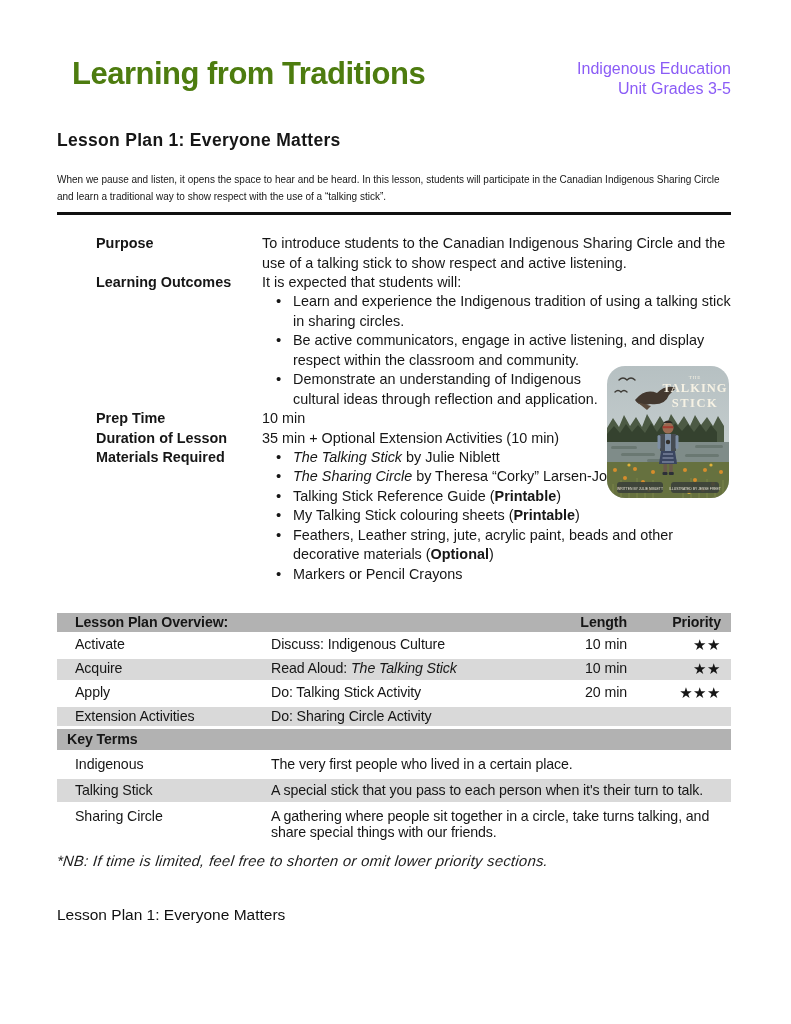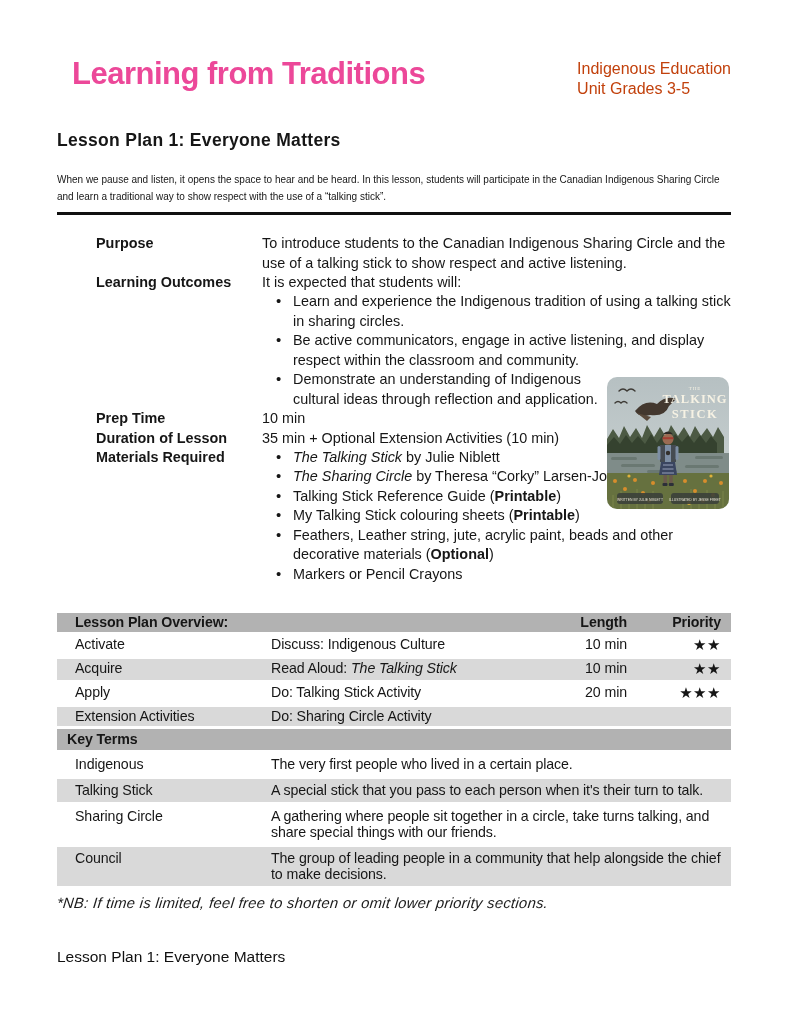--- a/index.html
+++ b/index.html
@@ -3,40 +3,40 @@
 <meta charset="utf-8">
 <style>
   html, body { margin: 0; padding: 0; }
   body {
     width: 791px; height: 1024px; overflow: hidden;
     background: #ffffff; color: #161616;
     font-family: "Liberation Sans", sans-serif;
     -webkit-font-smoothing: antialiased;
   }
   .header { display: flex; justify-content: space-between; align-items: flex-start; padding: 56px 60px 0 72px; }
-  .title { margin: 0; font-size: 31px; font-weight: 800; letter-spacing: -0.5px; color: #ec4899; }
-  .header-right { font-size: 16px; line-height: 1.28; padding-top: 3px; color: #c2410c; }
+  .title { margin: 0; font-size: 31px; font-weight: 800; letter-spacing: -0.5px; color: #4d7c0f; }
+  .header-right { text-align: right; font-size: 16px; line-height: 1.28; padding-top: 3px; color: #8b5cf6; }
   .lesson-heading { margin: 30px 0 0 57px; font-size: 17.5px; font-weight: 700; letter-spacing: 0.3px; }
   .intro { margin: 21px 58px 0 57px; font-size: 10px; line-height: 1.66; max-width: 678px; }
   .rule { height: 3px; background: #101010; margin: 7px 60px 0 57px; }
 
   .info { position: relative; margin: 19px 60px 0 72px; font-size: 14.4px; line-height: 1.35; }
   .info-grid { display: grid; grid-template-columns: 166px 1fr; margin-left: 24px; }
   .info-label { font-weight: 700; }
   .blist { list-style: none; margin: 0; padding: 0 0 0 12px; }
   .blist li { position: relative; padding-left: 19px; }
   .blist li::before { content: "\2022"; position: absolute; left: 2px; top: -1px; font-size: 15px; }
   .b-narrow { max-width: 305px; }
   .val-purpose { max-width: 497px; }
   i.bk { font-style: italic; }
   b.opt { font-weight: 700; }
 
   .book {
-    position: absolute; top: 143px; right: 2px;
-    width: 122px; height: 132px; border-radius: 10px; overflow: hidden;
+    position: absolute; top: 132px; right: 2px;
+    width: 122px; height: 132px; border-radius: 18px; overflow: hidden;
   }
 
   table.overview { margin: 26px 60px 0 57px; width: 674px; border-collapse: separate; border-spacing: 0 3px; font-size: 14.2px; letter-spacing: -0.1px; }
   table.overview td, table.overview th { padding: 1px 10px 2px 10px; vertical-align: top; text-align: left; font-weight: 400; }
   table.overview .c-term { width: 176px; padding-left: 18px; }
   table.overview .c-len { width: 58px; text-align: right; white-space: nowrap; }
   table.overview .c-pri { width: 74px; text-align: right; white-space: nowrap; }
   tr.hdr-row th { background: #b2b2b2; font-weight: 700; }
   tr.row-alt td { background: #d9d9d9; }
   tr.keyhdr td { background: #b2b2b2; font-weight: 700; padding-top: 2px; padding-bottom: 3px; }
@@ -221,22 +221,18 @@
     <td colspan="3">The very first people who lived in a certain place.</td>
   </tr>
   <tr class="keyterm row-alt">
     <td class="c-term">Talking Stick</td>
     <td colspan="3">A special stick that you pass to each person when it's their turn to talk.</td>
   </tr>
   <tr class="keyterm">
     <td class="c-term">Sharing Circle</td>
     <td colspan="3">A gathering where people sit together in a circle, take turns talking, and share special things with our friends.</td>
   </tr>
-  <tr class="keyterm row-alt">
-    <td class="c-term">Council</td>
-    <td colspan="3">The group of leading people in a community that help alongside the chief to make decisions.</td>
-  </tr>
 </tbody>
   </table>
 
 <div class="footnote"><span>*NB:  If time is limited, feel free to shorten or omit lower priority sections.</span></div>
 
 <div class="footer">Lesson Plan 1: Everyone Matters</div>
 
 </body></html>

